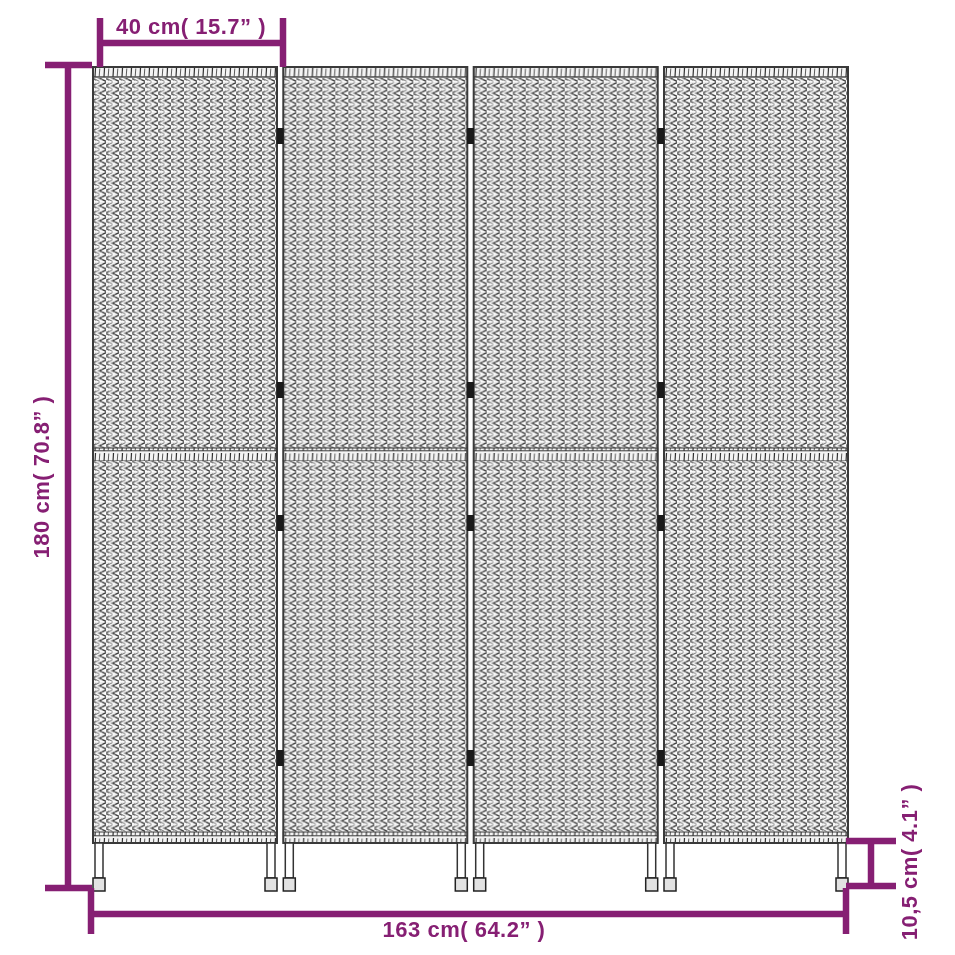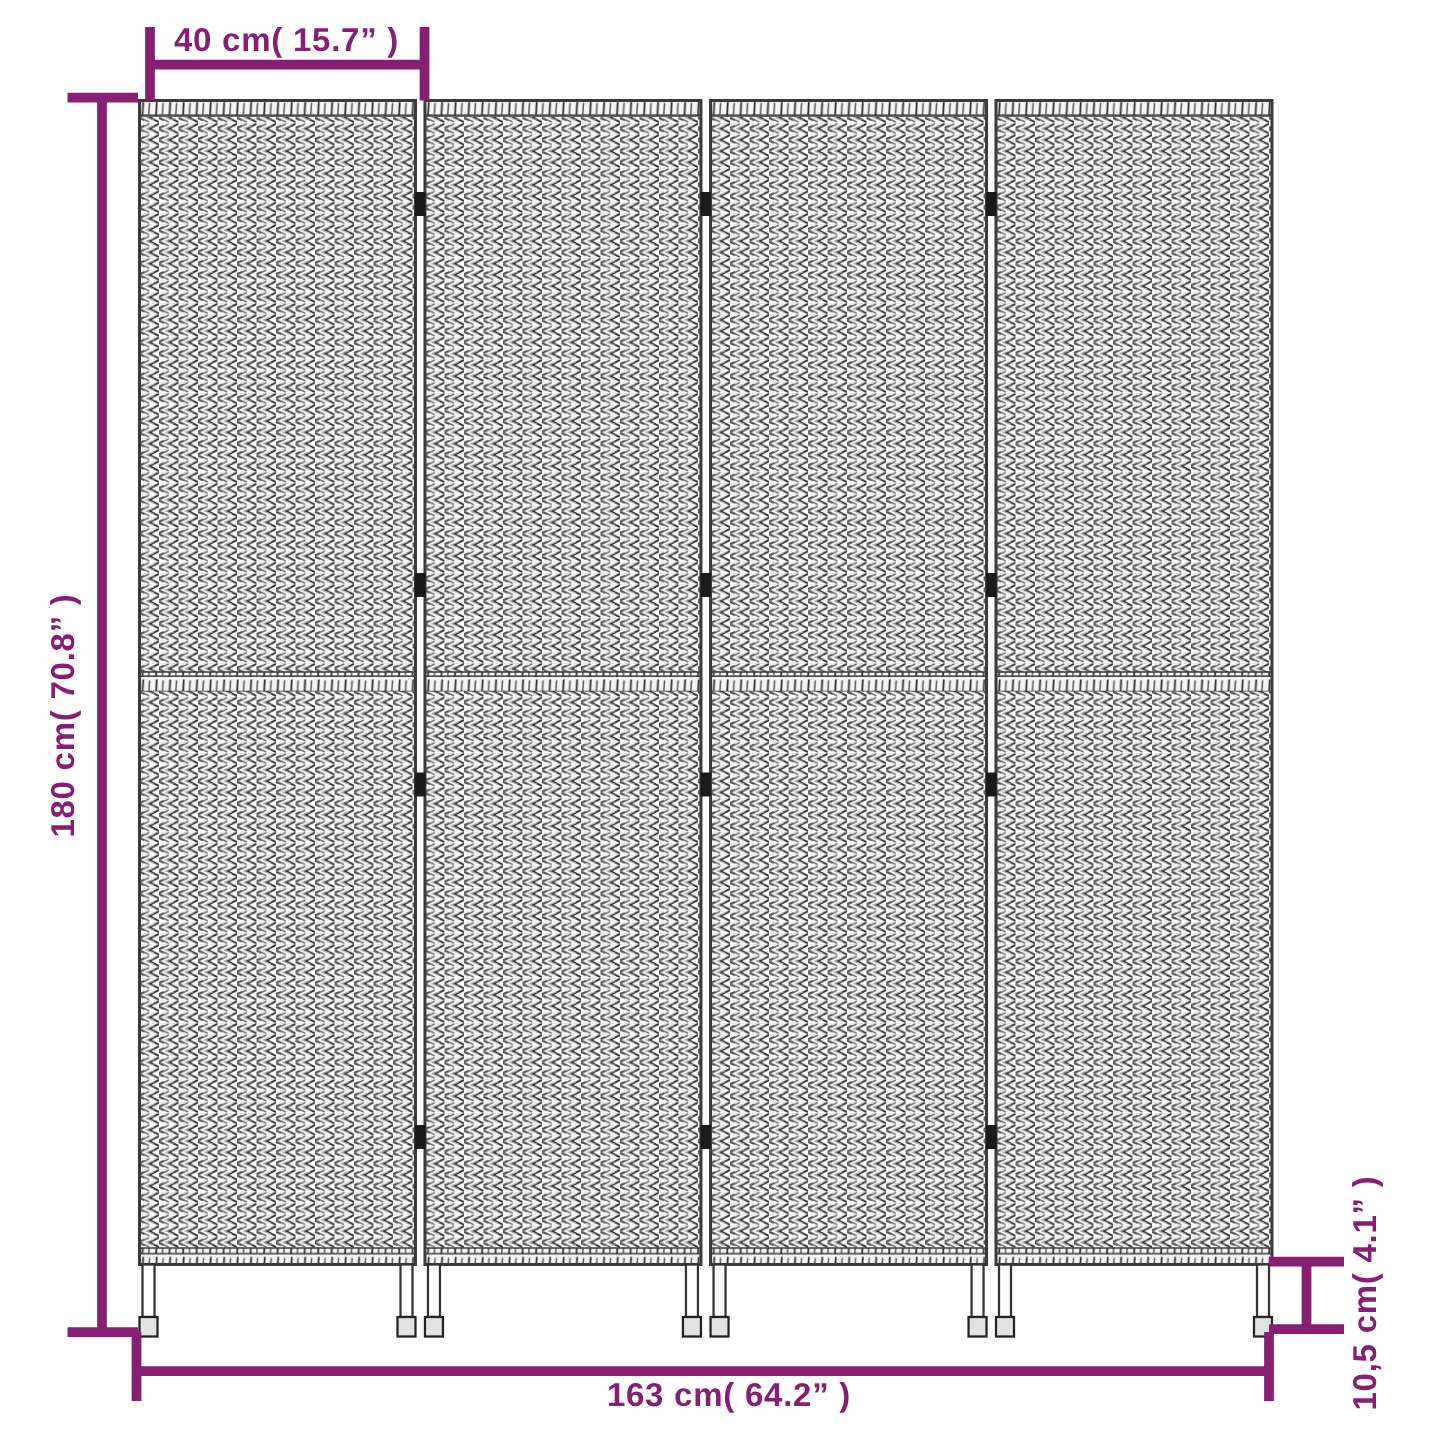--- a/index.html
+++ b/index.html
@@ -18,21 +18,21 @@
     font-weight: 700;
     font-size: 22px;
     letter-spacing: 0.5px;
     white-space: nowrap;
     transform: translate(-50%, -50%);
     line-height: 1;
   }
   .dim-label.rot { transform: translate(-50%, -50%) rotate(-90deg); }
   #lbl-top    { left: 191px; top: 27px;  }
   #lbl-left   { left: 42px;  top: 477px; }
-  #lbl-bottom { left: 486px; top: 930px; }
+  #lbl-bottom { left: 464px; top: 930px; }
   #lbl-right  { left: 910px; top: 862px; }
 </style>
 </head>
 <body>
 
 <div class="stage">
 
   <svg width="955" height="955" viewBox="0 0 955 955" xmlns="http://www.w3.org/2000/svg" xmlns:xlink="http://www.w3.org/1999/xlink">
     <defs>
 

